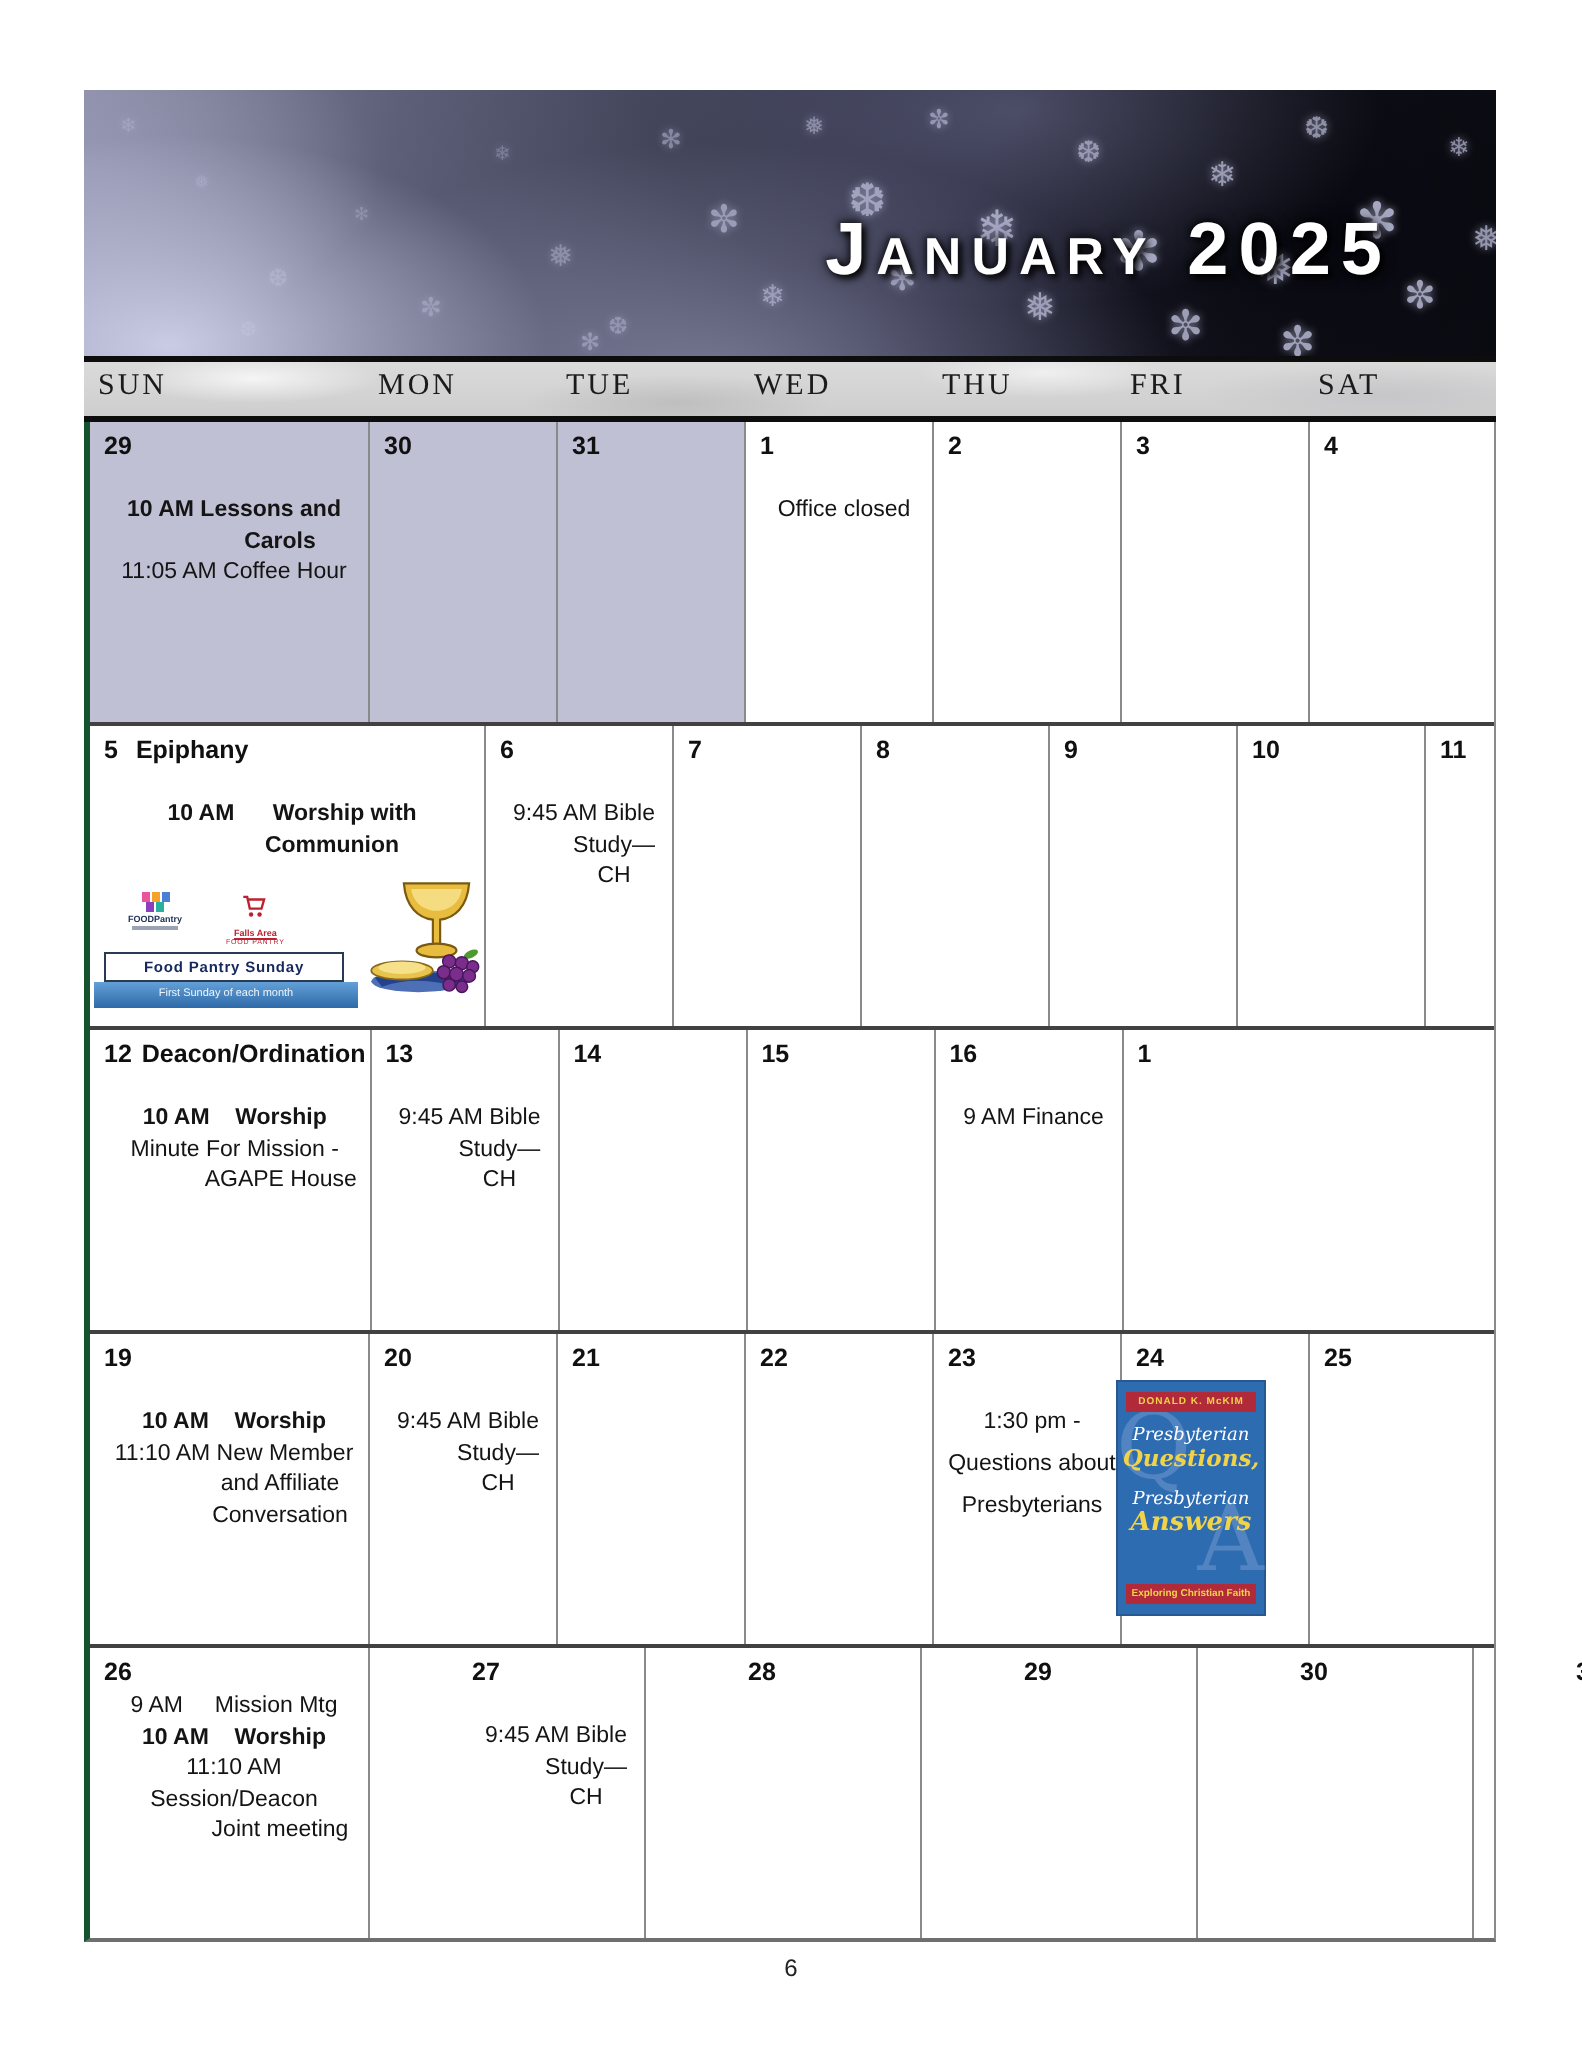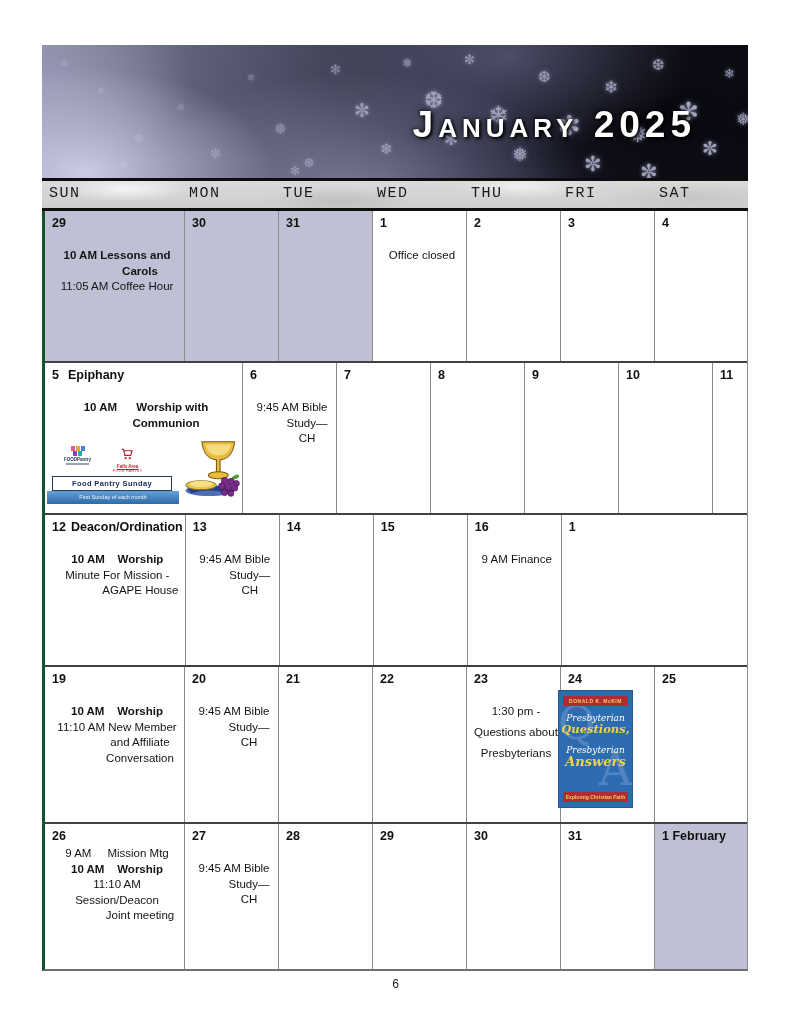--- a/index.html
+++ b/index.html
@@ -25,28 +25,28 @@
 
   
   .daystrip{display:flex;height:27px;border-top:3px solid #0d0d0d;border-bottom:3px solid #0d0d0d;
     background:
       radial-gradient(ellipse 90px 18px at 12% 30%, rgba(255,255,255,.75), rgba(255,255,255,0) 70%),
       radial-gradient(ellipse 110px 20px at 42% 75%, rgba(168,168,170,.45), rgba(168,168,170,0) 70%),
       radial-gradient(ellipse 90px 18px at 68% 20%, rgba(255,255,255,.6), rgba(255,255,255,0) 70%),
       radial-gradient(ellipse 130px 22px at 92% 60%, rgba(188,188,194,.55), rgba(188,188,194,0) 70%),
       linear-gradient(#dadada,#cecece);
     font-family:"Liberation Serif",serif;font-size:15px;letter-spacing:1.5px;color:#1b1b1b;}
-  .day-name{box-sizing:border-box;padding:4px 0 18px 7px;flex:0 0 94px;font-family:Liberation Mono, monospace;}
+  .day-name{box-sizing:border-box;padding:4px 0 18px 7px;flex:0 0 94px;}
   .day-name:first-child{flex:0 0 140px;}
   .day-name:last-child{flex:1;}
 
   
   .grid{border-left:3px solid #14532d;border-right:1px solid #8a8a8a;border-bottom:2px solid #6f6f6f;}
   .week{display:flex;border-bottom:2px solid #414141;}
-  .week:last-child{border-bottom:none;}
+  .week:last-child{border-bottom:none;gap:44px;}
   .week:nth-child(1) .cell,.week:nth-child(2) .cell,.week:nth-child(3) .cell{height:150px;}
   .week:nth-child(4) .cell{height:155px;}
   .week:nth-child(5) .cell{height:145px;}
   .cell{box-sizing:border-box;flex:0 0 94px;border-right:1px solid #8a8a8a;
         padding:5px 2px 0 7px;background:#fff;overflow:visible;position:relative;}
   .cell:first-child{flex:0 0 140px;}
   .cell:last-child{flex:1;border-right:none;}
   .cell.shaded{background:#c0c0d4;}
   .dateline{font-size:12.5px;font-weight:bold;color:#101010;line-height:15px;}
   .cell-title{margin-left:9px;}

